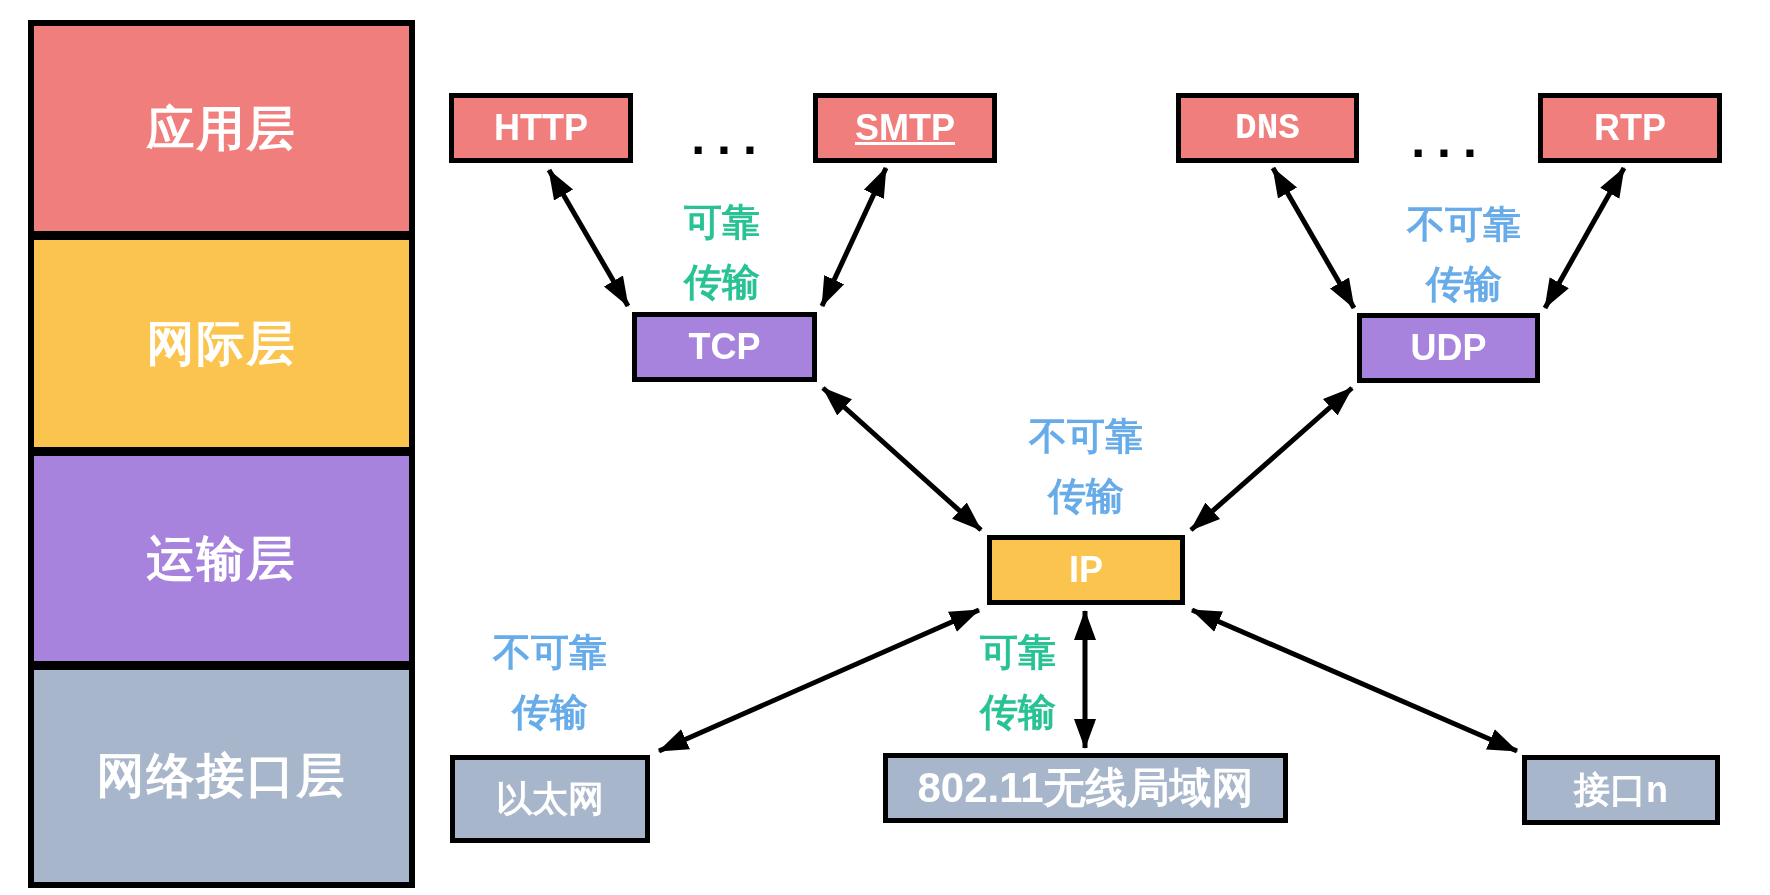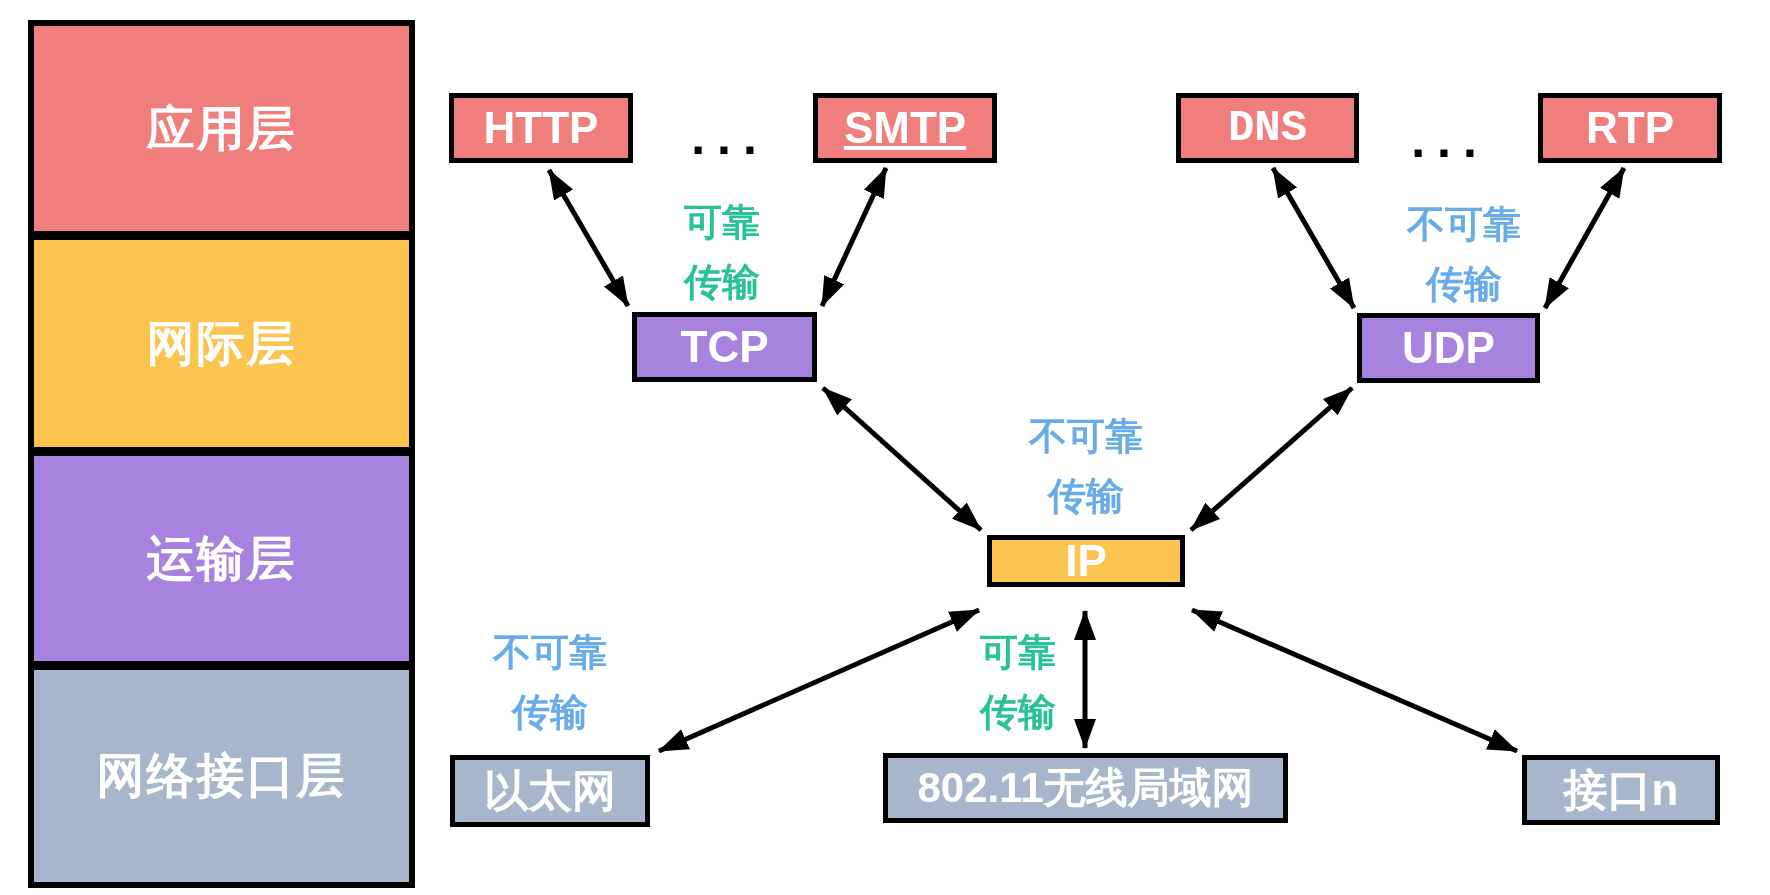--- a/index.html
+++ b/index.html
@@ -41,21 +41,21 @@
   
   .pbox {
     position: absolute;
     box-sizing: border-box;
     border: 5px solid var(--ink, #000);
     display: flex;
     align-items: center;
     justify-content: center;
     color: #ffffff;
     font-weight: bold;
-    font-size: 44px;
+    font-size: 36px;
     z-index: 2;
     white-space: nowrap;
   }
   .pbox.red    { background: var(--application); }
   .pbox.purple { background: var(--transport); }
   .pbox.yellow { background: var(--internet); }
   .pbox.gray   { background: var(--network_interface); }
   .pbox.small-text { font-size: 42px; }
 
   
@@ -149,25 +149,25 @@
   <div class="dots" style="left:685px; top:112px;">...</div>
   <div class="dots" style="left:1405px; top:115px;">...</div>
 
   <div class="pbox purple" style="left:632px; top:312px; width:185px; height:70px;">
     <span>TCP</span>
   </div>
   <div class="pbox purple" style="left:1357px; top:313px; width:183px; height:70px;">
     <span>UDP</span>
   </div>
 
-  <div class="pbox yellow" style="left:987px; top:535px; width:198px; height:52px;">
+  <div class="pbox yellow" style="left:987px; top:535px; width:198px; height:70px;">
     <span>IP</span>
   </div>
 
-  <div class="pbox gray" style="left:450px; top:755px; width:200px; height:72px;">
+  <div class="pbox gray" style="left:450px; top:755px; width:200px; height:88px;">
     <span>以太网</span>
   </div>
   <div class="pbox gray small-text" style="left:883px; top:753px; width:405px; height:70px;">
     <span>802.11无线局域网</span>
   </div>
   <div class="pbox gray" style="left:1522px; top:755px; width:198px; height:70px;">
     <span>接口n</span>
   </div>
 
   <div class="annotation reliable" style="left:592px; top:192px;">

